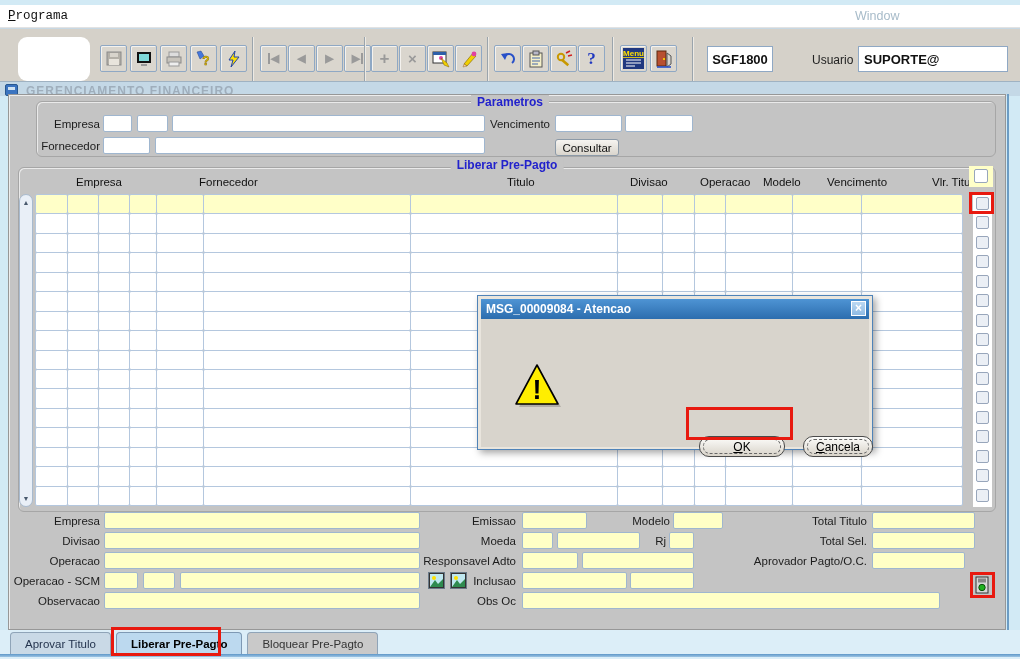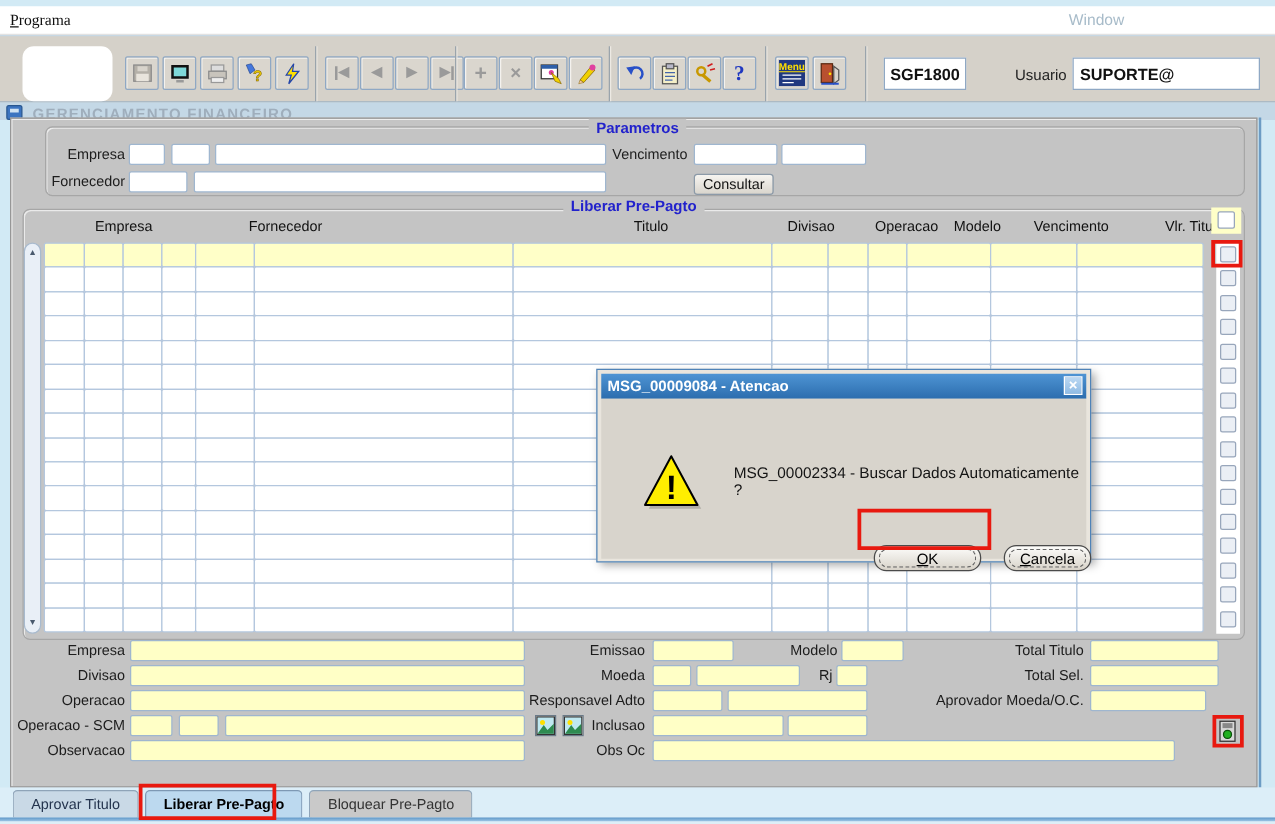--- a/index.html
+++ b/index.html
@@ -4,21 +4,21 @@
 <style>
   * { margin:0; padding:0; box-sizing:border-box; }
   body { font-family:"Liberation Sans", sans-serif; background:#fff; }
   .screen { position:relative; width:1020px; height:659px; background:#D2EAF5; overflow:hidden;
             font-family:"Liberation Sans", sans-serif; }
   .abs { position:absolute; }
 
   
   .menubar { position:absolute; left:0; top:5px; width:1020px; height:23px; background:#FFFFFF;
              border-bottom:1px solid #E2E2E2; }
-  .menu-item { position:absolute; left:8px; top:4px; display:inline-block; font-family:Liberation Serif, serif;
+  .menu-item { position:absolute; left:8px; top:4px; display:inline-block; font-family:Liberation Mono, monospace;
                font-size:12.5px; color:#101010; }
   .menu-item::first-letter { text-decoration:underline; }
   .menu-title { position:absolute; left:70px; top:4px; display:inline-block; font-family:"DejaVu Sans Mono", monospace;
                 font-size:12.5px; color:#101010; letter-spacing:0.5px; }
   .menu-title::first-letter { text-decoration:underline; }
   .menu-window { position:absolute; left:855px; top:4px; font-size:12.5px; color:#A7BBC9; }
 
   
   .toolbar { position:absolute; left:0; top:28px; width:1020px; height:54px; background:#D5D1C9;
              border-top:1px solid #C7D8E4; border-bottom:1px solid #9FB2C2; }
@@ -606,21 +606,21 @@
   <div class="fld yellow" style="left:522px; top:572px; width:105px;"></div>
   <div class="fld yellow" style="left:630px; top:572px; width:64px;"></div>
 
   <div class="lbl" style="left:380px; top:595px; width:136px;">Obs Oc</div>
   <div class="fld yellow" style="left:522px; top:592px; width:418px;"></div>
 
   <div class="lbl" style="left:727px; top:515px; width:140px;">Total Titulo</div>
   <div class="fld yellow" style="left:872px; top:512px; width:103px;"></div>
   <div class="lbl" style="left:727px; top:535px; width:140px;">Total Sel.</div>
   <div class="fld yellow" style="left:872px; top:532px; width:103px;"></div>
-  <div class="lbl" style="left:727px; top:555px; width:140px;">Aprovador Moeda/O.C.</div>
+  <div class="lbl" style="left:727px; top:555px; width:140px;">Aprovador Pagto/O.C.</div>
   <div class="fld yellow" style="left:872px; top:552px; width:93px;"></div>
 
   <button class="abs" style="left:975px; top:576px; width:15px; height:18px; padding:0; border:none; background:transparent;">
     <svg width="15" height="18">
         <rect x="1" y="1" width="12" height="16" fill="#D8D8D8" stroke="#333"></rect>
         <rect x="3" y="2.5" width="8" height="4" fill="#888"></rect>
         <circle cx="7" cy="11.5" r="3.2" fill="#20B020" stroke="#0A500A"></circle>
       </svg>
   </button>
 
@@ -636,21 +636,20 @@
     <div class="dlg-title">
       <span class="dlg-title-text">MSG_00009084 - Atencao</span>
       <div class="dlg-close">×</div>
     </div>
     <div class="dlg-body">
       <svg class="abs" style="left:32px; top:44px;" width="50" height="46">
         <polygon points="26,5 48,44 6,44" fill="#000" opacity="0.18"></polygon>
         <polygon points="24,2 45,41 3,41" fill="#FFEE00" stroke="#000" stroke-width="1.6" stroke-linejoin="round"></polygon>
         <text x="24" y="36" font-size="27" font-weight="bold" fill="#000" text-anchor="middle" font-family="Liberation Sans, sans-serif">!</text>
       </svg>
-      <div class="dlg-msg">MSG_00002334 - Buscar Dados Automaticamente ?</div>
       <button class="dlg-btn" style="left:218px; width:86px;">
           <span>OK</span>
         </button>
       <button class="dlg-btn" style="left:322px; width:70px;">
           <span>Cancela</span>
         </button>
     </div>
   </div>
 
   <div class="redbox" style="left:969px; top:192px; width:25px; height:22px;"></div>

